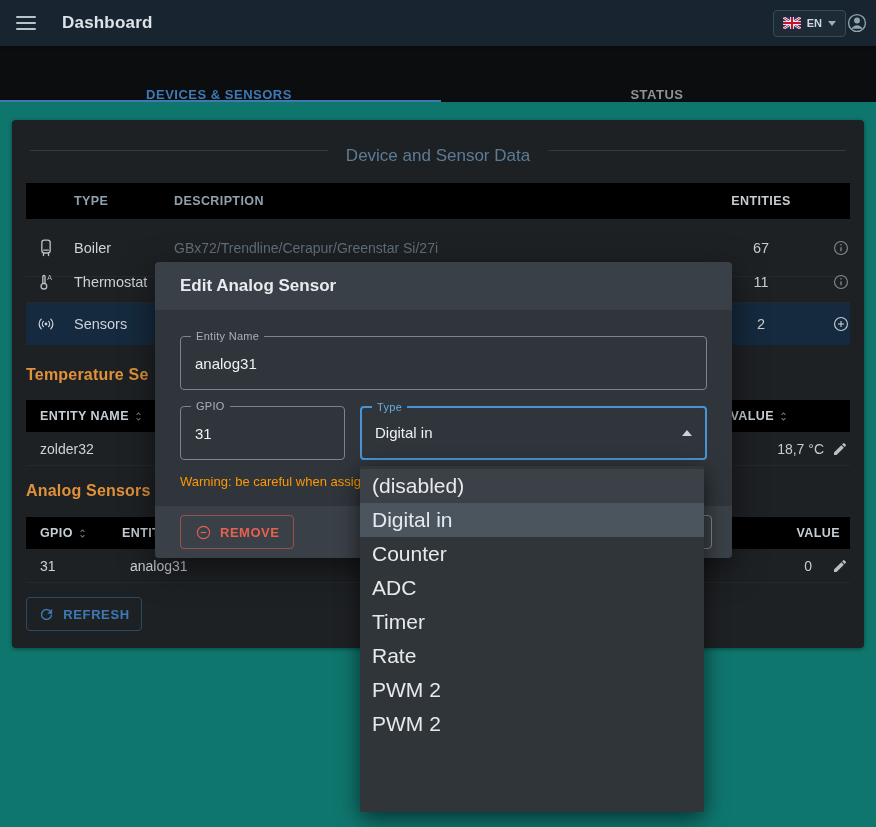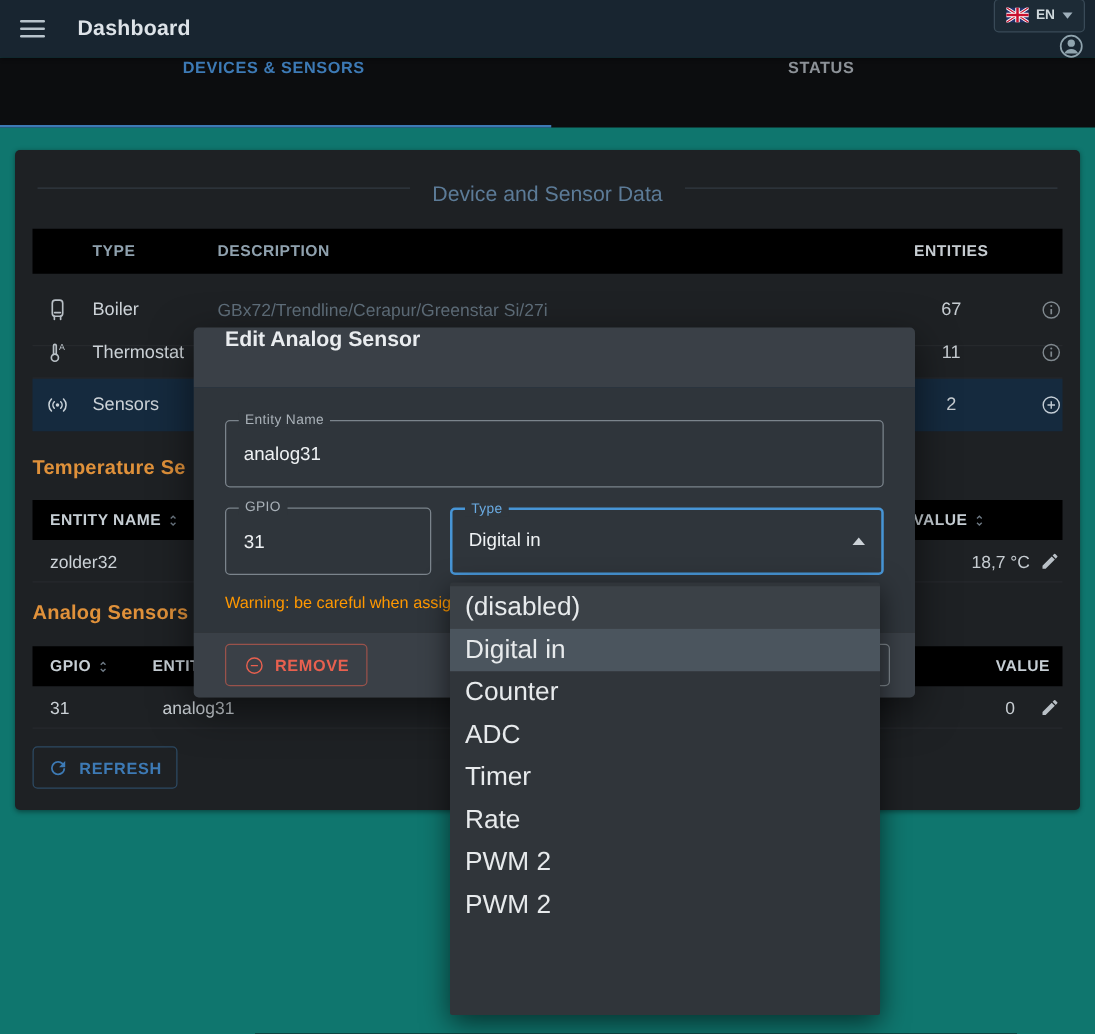--- a/index.html
+++ b/index.html
@@ -5,27 +5,27 @@
   * { box-sizing: border-box; margin: 0; padding: 0; }
   html,body { background:#0a0a0a; }
   body { font-family:"Liberation Sans", sans-serif; }
   .screen { position:relative; width:876px; height:827px; background:#0f766e; overflow:hidden; margin:0 auto; }
 
   
   .appbar { position:absolute; left:0; top:0; width:876px; height:46px; background:#182530; display:flex; align-items:center; z-index:5; box-shadow:0 1px 3px rgba(0,0,0,.4); }
   .hamburger { margin-left:16px; width:24px; height:20px; background:none; border:0; cursor:pointer; display:flex; flex-direction:column; justify-content:center; gap:4px; }
   .hbar { display:block; width:20px; height:2px; background:#b8c4cc; border-radius:1px; }
   .appbar-title { margin-left:22px; font-size:17px; font-weight:700; color:#dde3e8; letter-spacing:.2px; }
-  .appbar-right { margin-left:auto; display:flex; align-items:flex-end; gap:0; padding-right:8px;flex-direction:column; }
+  .appbar-right { margin-left:auto; display:flex; align-items:center; gap:0; padding-right:8px; }
   .lang-chip { display:flex; align-items:center; gap:6px; height:27px; padding:0 9px; background:#1d2b36; border:1px solid #394a57; border-radius:4px; color:#cfd8dc; font-size:11px; font-weight:700; cursor:pointer; font-family:inherit; }
   .caret-down { width:0; height:0; border-left:4px solid transparent; border-right:4px solid transparent; border-top:5px solid #9fb0bb; }
 
   
   .tabbar { position:absolute; left:0; top:46px; width:876px; height:56px; background:#0c0d0f; display:flex; z-index:4; }
-  .tab { width:438px; display:flex; align-items:flex-start; justify-content:center; font-size:13px; font-weight:700; letter-spacing:.5px; color:#8d9298; cursor:pointer; }
+  .tab { width:438px; display:flex; align-items:flex-end; justify-content:center; font-size:13px; font-weight:700; letter-spacing:.5px; color:#8d9298; cursor:pointer; }
   .tab.active { color:#3d7ab5; }
   .tab-indicator { position:absolute; left:0; bottom:0; width:441px; height:2px; background:#3d7ab5; }
 
   
   .card { position:absolute; left:12px; top:120px; width:852px; height:528px; background:#1e2124; border-radius:4px; box-shadow:0 1px 4px rgba(0,0,0,.4); }
   .card-title-row { position:absolute; left:18px; right:18px; top:16px; height:28px; display:flex; align-items:center; }
   .title-line { flex:1; height:1px; background:#323a41; }
   .card-title { padding:0 18px; font-size:17px; font-weight:500; color:#5c7b97;margin-top:11px; }
 
   .thead { position:absolute; left:14px; right:14px; background:#000; display:flex; align-items:center; color:#8fa1ae; font-size:12.5px; font-weight:700; letter-spacing:.4px; }
@@ -56,21 +56,21 @@
   .hgroup { display:flex; align-items:center; gap:3px; padding-left:14px; cursor:pointer; }
   .sort-icon { color:#6e7a85; display:flex; }
   .abs-r { position:absolute; }
   .pencil { position:absolute; right:2px; top:50%; transform:translateY(-50%); color:#b9c0c6; }
   .cell-val { color:#c6ccd1; }
 
   .refresh-btn { position:absolute; left:14px; top:477px; width:116px; height:34px; display:flex; align-items:center; justify-content:center; gap:8px; background:none; border:1px solid #2d4a63; border-radius:4px; color:#3d7ab5; font-size:13px; font-weight:700; letter-spacing:.6px; cursor:pointer; font-family:inherit; }
 
   
   .dialog { position:absolute; left:155px; top:262px; width:577px; height:296px; border-radius:4px; z-index:20; box-shadow:0 10px 32px rgba(0,0,0,.55); }
-  .dlg-header { height:48px; background:#3a4047; border-radius:4px 4px 0 0; display:flex; padding-left:25px; }
+  .dlg-header { height:48px; background:#3a4047; border-radius:4px 4px 0 0; display:flex; align-items:center; padding-left:25px; }
   .dlg-title { font-size:17px; font-weight:700; color:#e9ecef; }
   .dlg-body { position:relative; height:196px; background:#2f353b; }
   .dlg-footer { height:52px; background:#3a4047; border-radius:0 0 4px 4px; position:relative; display:flex; align-items:center; padding-left:25px; }
 
   .mfield { position:absolute; border:1px solid #7b848c; border-radius:4px; }
   .mlabel { position:absolute; top:-7px; left:10px; font-size:11px; color:#a9b1b8; background:#2f353b; padding:0 5px; letter-spacing:.3px; }
   .mfield input { width:100%; height:100%; background:transparent; border:0; outline:0; color:#eef1f3; font-size:15px; font-family:inherit; padding:0 14px; }
   .mfield.focused { border:2px solid #4795d6; }
   .mfield.focused .mlabel { color:#6aabe2; }
   .f-entity { left:25px; top:26px; width:527px; height:54px; }

